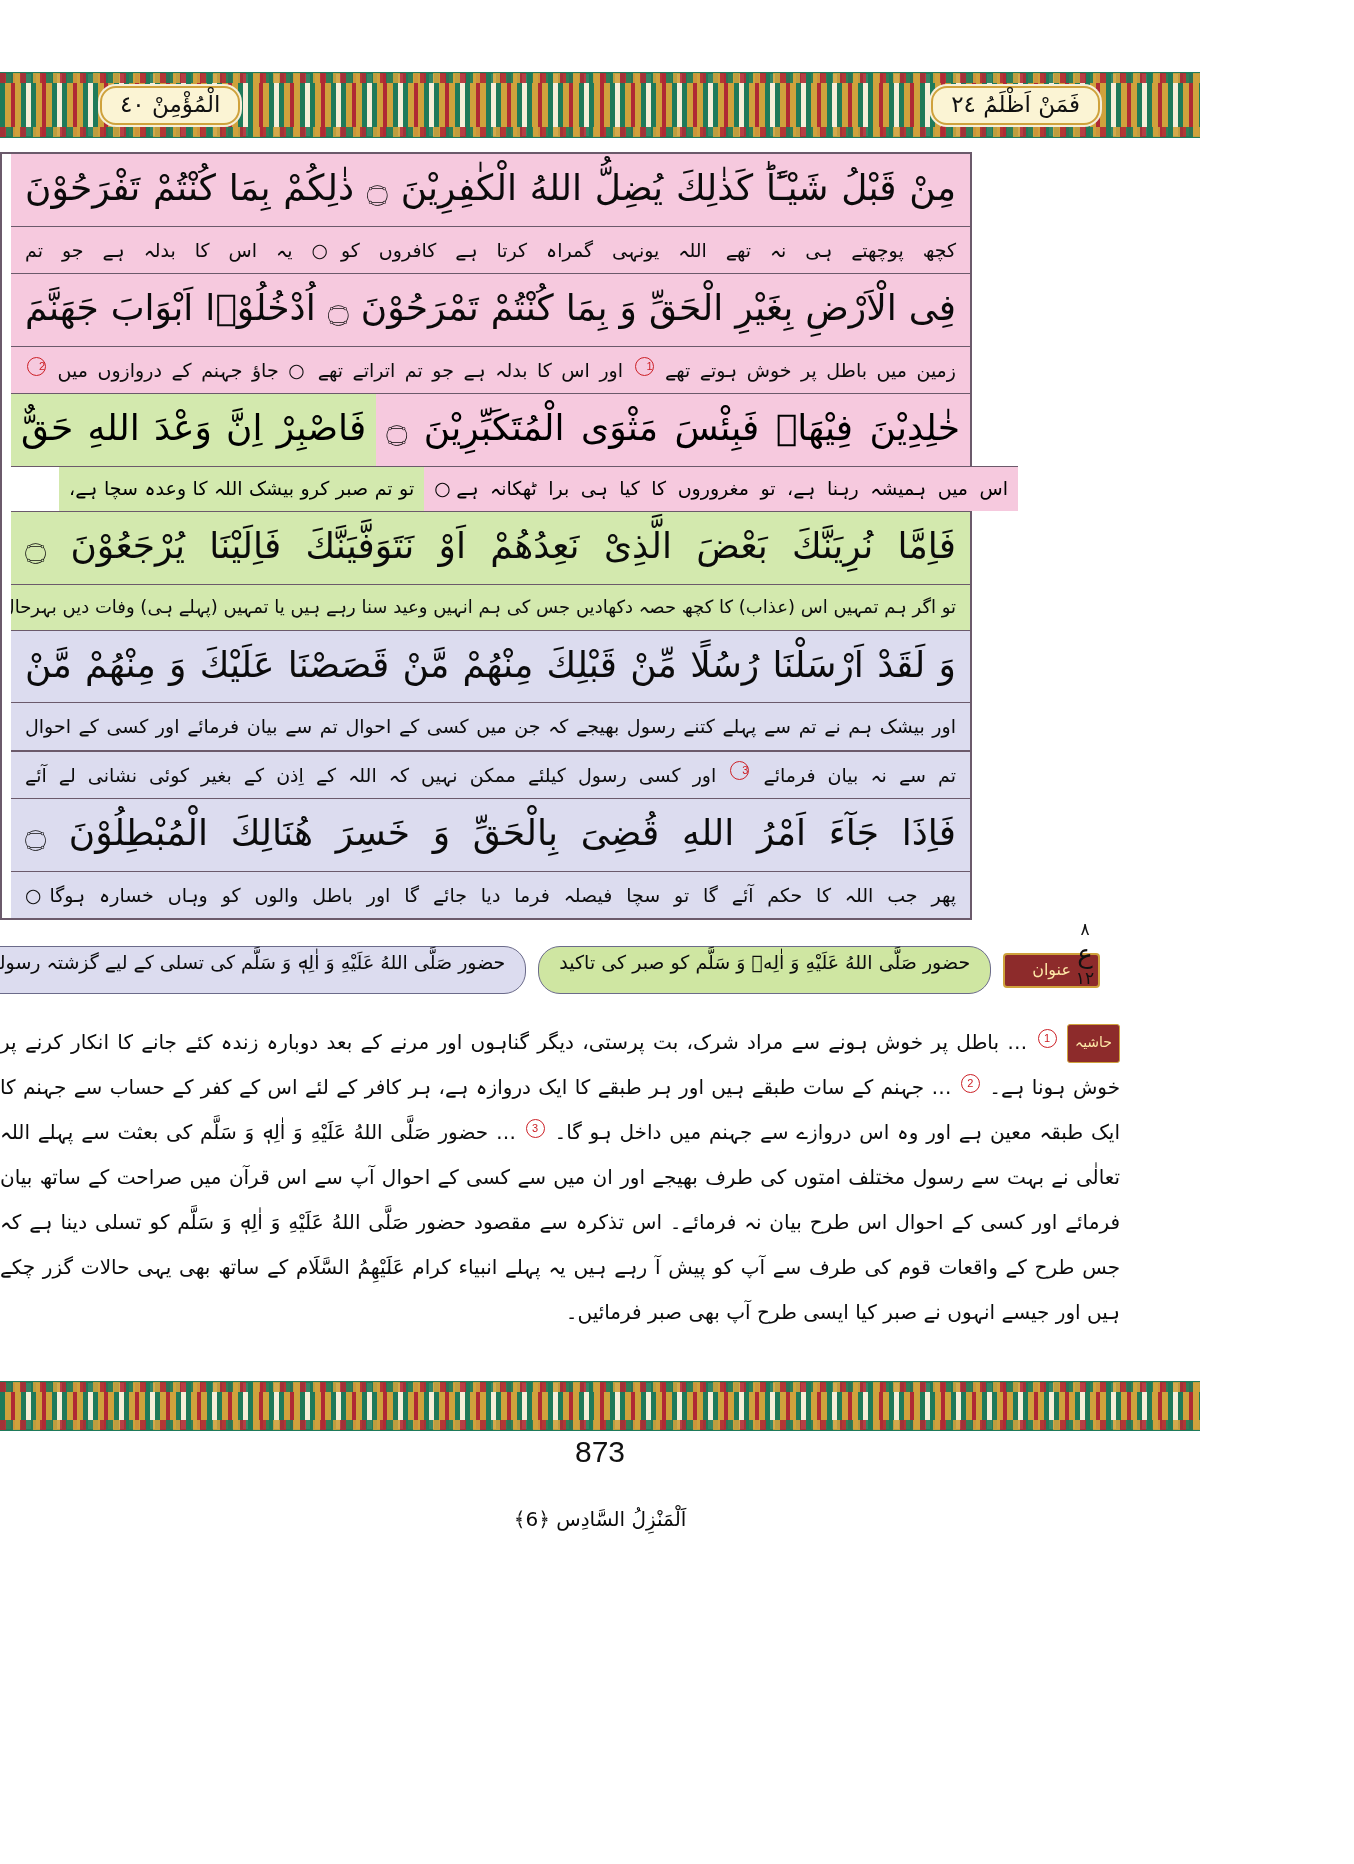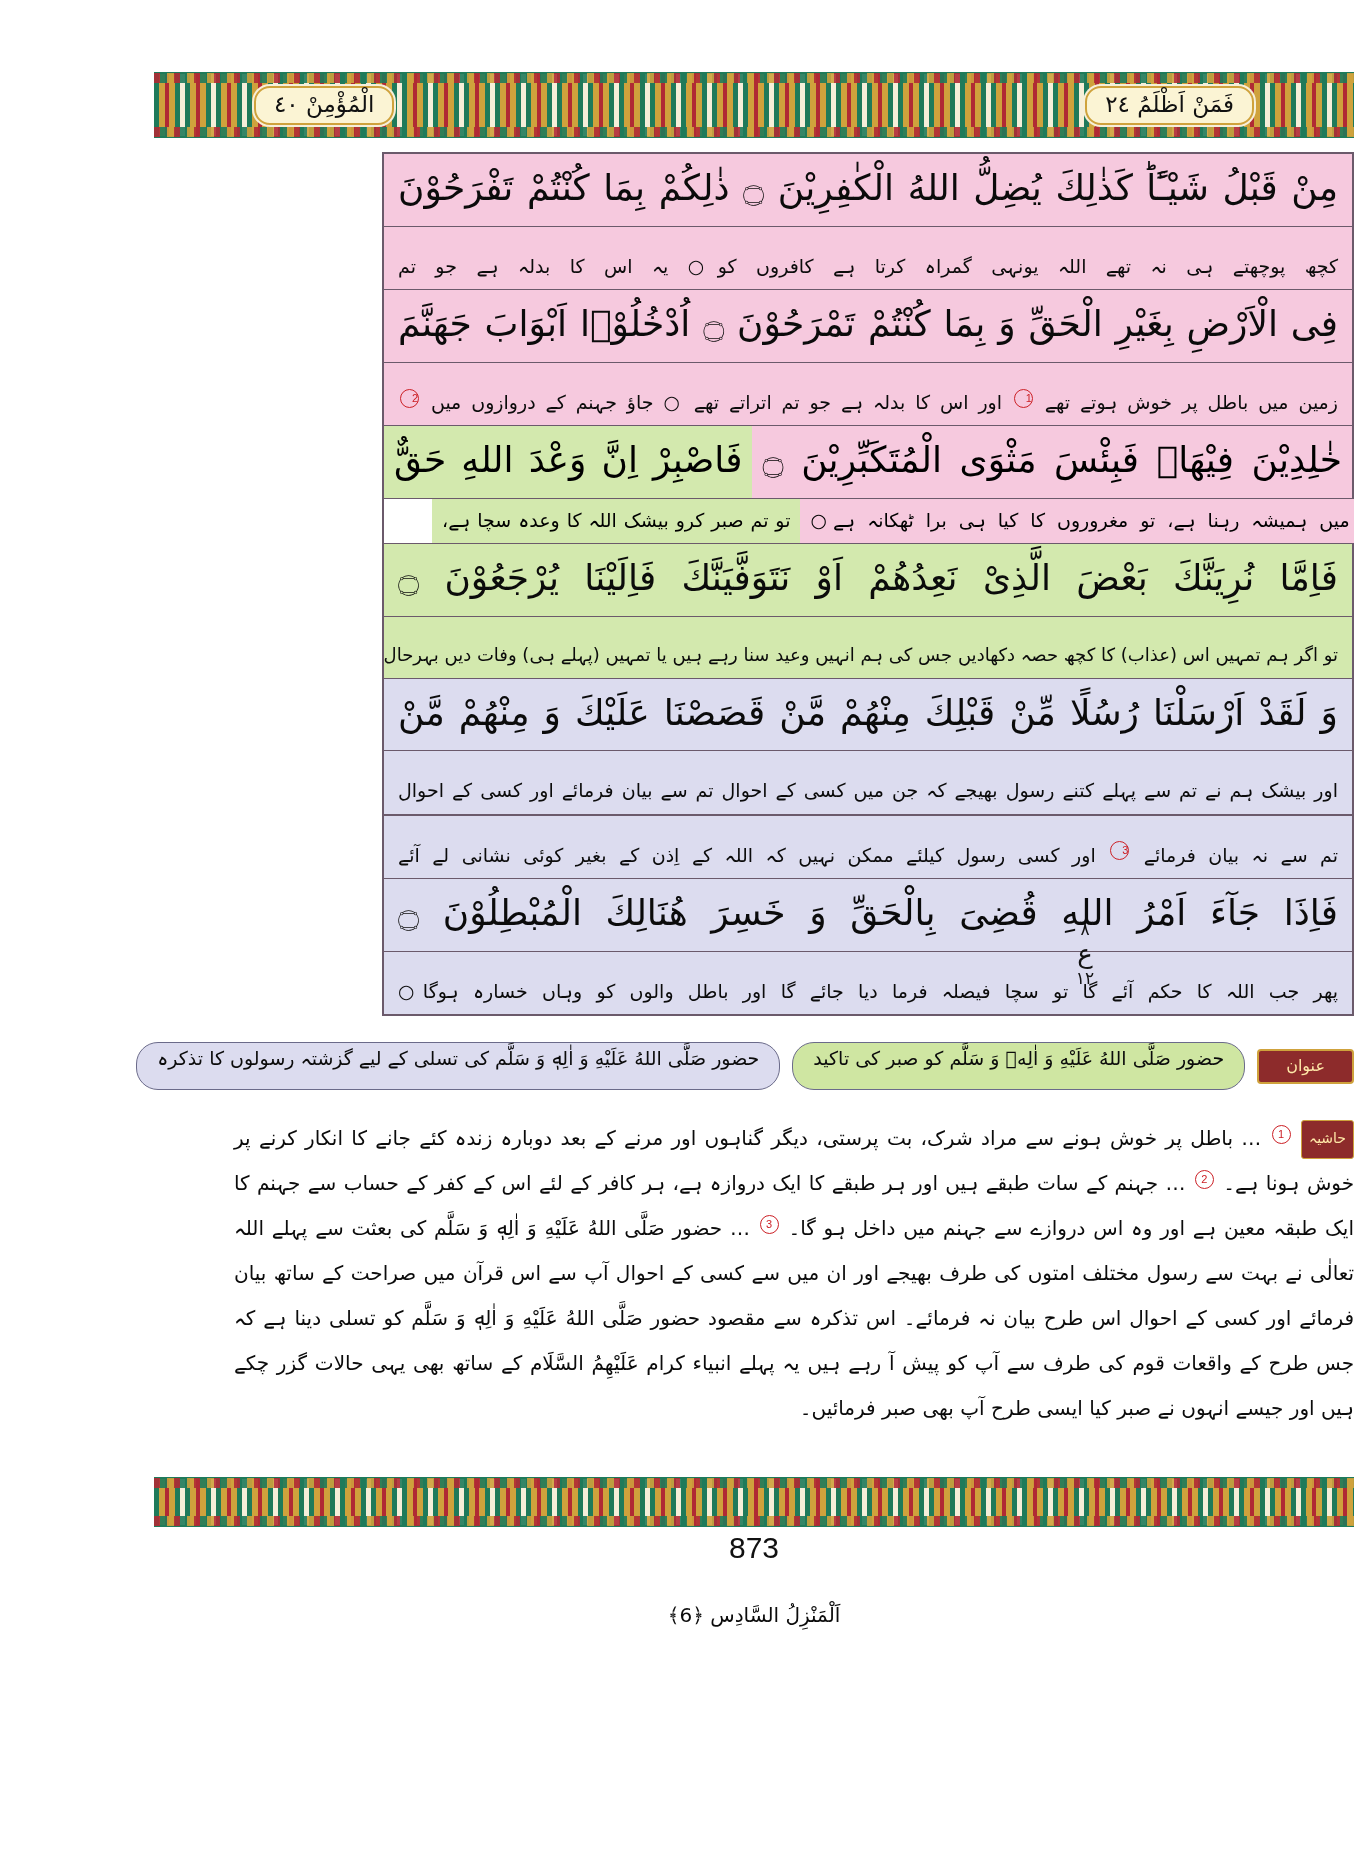--- a/index.html
+++ b/index.html
@@ -6,21 +6,21 @@
   body{
     width:1354px;height:1864px;
     background:#ffffff;
     font-family:"DejaVu Sans","Liberation Sans",sans-serif;
     position:relative;
     overflow:hidden;
   }
   .page{
     position:absolute;inset:0;
     display:flex;flex-direction:column;
-    align-items:flex-end;
+    align-items:flex-start;
   }
 
   
   .ornament-band{
     position:relative;
     width:1200px;height:62px;
     margin-top:72px;
     background:
       repeating-linear-gradient(90deg,
         #1f7a5a 0px, #1f7a5a 5px,
@@ -66,20 +66,21 @@
     width:968px;
     margin-top:14px;
     border:2px solid #6b5a6b;
     border-collapse:collapse;
     position:relative;
   }
   .vrow{
     display:block;
     position:relative;
     border-bottom:1.5px solid #6b5a6b;
+    margin-left:9px;
   }
   .vrow:last-child{border-bottom:none;}
 
   .ar-line{
     direction:rtl;
     text-align:justify;
     text-align-last:justify;
     font-size:36px;
     line-height:1.55;
     padding:6px 14px 10px;
@@ -87,21 +88,21 @@
     white-space:nowrap;
     overflow:hidden;
     font-family:"DejaVu Sans","Liberation Sans",sans-serif;
   }
   .ur-line{
     direction:rtl;
     text-align:justify;
     text-align-last:justify;
     font-size:19px;
     line-height:1.7;
-    padding:23px 14px 7px;
+    padding:7px 14px 7px;
     color:#0b0b0b;
     white-space:nowrap;
     overflow:hidden;
     border-top:1.5px solid #6b5a6b;
     font-family:"DejaVu Sans","Liberation Sans",sans-serif;
   }
 
   .bg-pink{background:#f6c9de;}
   .bg-green{background:#d3e9ae;}
   .bg-lav{background:#dcdcef;}

